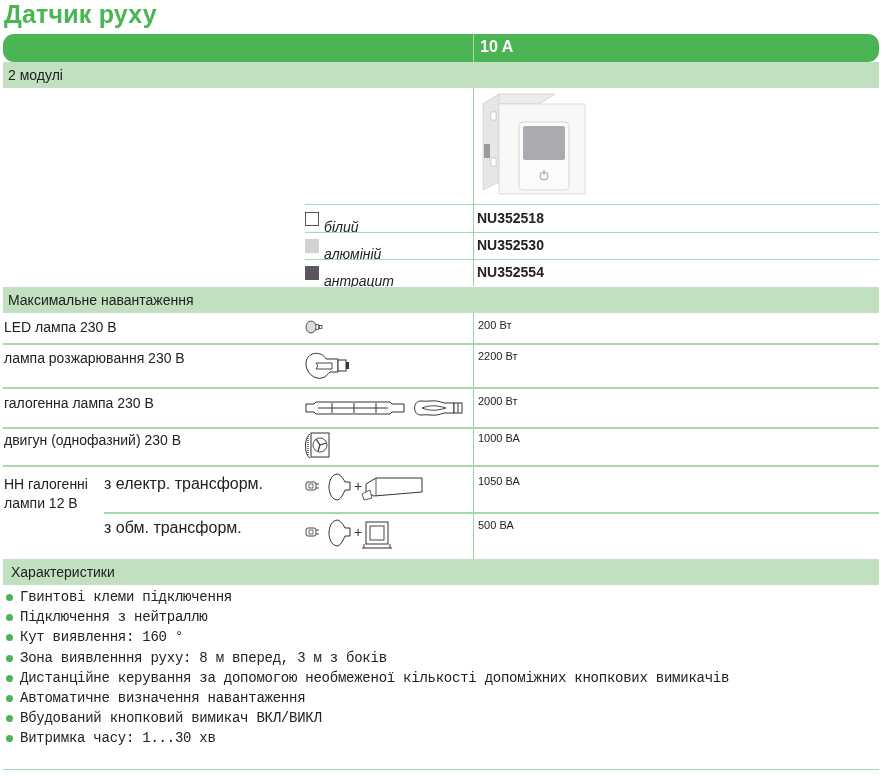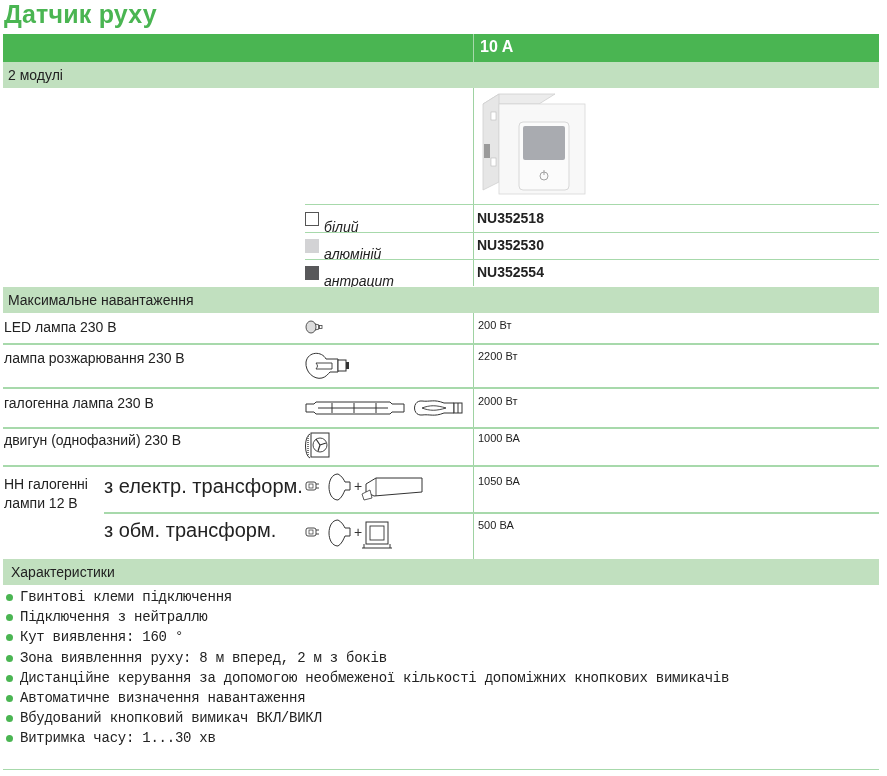--- a/index.html
+++ b/index.html
@@ -1,21 +1,21 @@
 <!DOCTYPE html>
 <html><head>
 <meta charset="utf-8">
 <style>
   * { box-sizing: border-box; margin: 0; padding: 0; }
   html, body { width: 887px; height: 776px; background: #ffffff; overflow: hidden; }
   body { font-family: "Liberation Sans", sans-serif; color: #222222; position: relative; }
 
   .title { position: absolute; left: 4px; top: 0px; font-size: 25px; font-weight: bold; color: #4ab552; letter-spacing: 0.2px; }
 
-  .bar-green { position: absolute; left: 3px; top: 34px; width: 876px; height: 28px; background: #4ab552; }
+  .bar-green { position: absolute; left: 3px; top: 34px; width: 876px; height: 28px; background: #4ab552; border-radius: 11px; }
   .bar-green .col-div { position: absolute; left: 470px; top: 0; width: 1px; height: 28px; background: #a7d9ab; }
   .bar-green .amp { position: absolute; left: 477px; top: 4px; font-size: 16px; font-weight: bold; color: #ffffff; }
 
   .bar-light { position: absolute; left: 3px; height: 26px; width: 876px; background: #c1e0bf; }
   .bar-light .lbl { position: absolute; left: 5px; top: 5px; font-size: 14px; font-weight: normal; color: #222; }
 
   .vline { position: absolute; left: 473px; width: 1px; background: #9fd2a2; }
   .hline { position: absolute; height: 2px; background: #a7d9ab; }
 
   .product-img { position: absolute; left: 477px; top: 90px; width: 112px; height: 110px; }
@@ -23,21 +23,21 @@
   .swatch-row { position: absolute; left: 305px; height: 24px; width: 574px; }
   .swatch { position: absolute; left: 0; top: 6px; width: 14px; height: 14px; }
   .swatch-name { position: absolute; left: 19px; top: 13px; font-size: 14px; color: #222; font-style: italic; }
   .swatch-code { position: absolute; left: 172px; top: 4px; font-size: 14px; font-weight: bold; color: #222; }
 
   .load-label { position: absolute; left: 4px; font-size: 14px; color: #222; }
   .load-value { position: absolute; left: 478px; font-size: 11px; color: #222; }
   .load-icon { position: absolute; left: 304px; }
 
   .nh-label { position: absolute; left: 4px; top: 475px; font-size: 14px; line-height: 19px; color: #222; width: 95px; }
-  .sub-label { position: absolute; left: 104px; font-size: 20px; color: #222; }
+  .sub-label { position: absolute; left: 104px; font-size: 16px; color: #222; }
 
   .features { position: absolute; left: 6px; top: 587px; list-style: none; font-family: Liberation Mono, monospace; }
   .features li { position: relative; padding-left: 14px; font-size: 14px; line-height: 20.2px; color: #222; white-space: nowrap; letter-spacing: -0.25px; }
   .features li .dot { position: absolute; left: 0; top: 7px; width: 7px; height: 7px; border-radius: 50%; background: #4ab552; }
 
   .bottom-line { position: absolute; left: 3px; top: 769px; width: 876px; height: 1px; background: #a7d9ab; }
 </style>
 </head>
 <body>
 
@@ -171,20 +171,20 @@
 <div class="load-value" style="top:519px;">500 ВА</div>
 
 <div class="bar-light" style="top:559px;">
   <div class="lbl" style="left:8px;">Характеристики</div>
 </div>
 
 <ul class="features">
   <li><span class="dot"></span><span>Гвинтові клеми підключення</span></li>
   <li><span class="dot"></span><span>Підключення з нейтраллю</span></li>
   <li><span class="dot"></span><span>Кут виявлення: 160 °</span></li>
-  <li><span class="dot"></span><span>Зона виявленння руху: 8 м вперед, 2 м з боків</span></li>
+  <li><span class="dot"></span><span>Зона виявленння руху: 8 м вперед, 3 м з боків</span></li>
   <li><span class="dot"></span><span>Дистанційне керування за допомогою необмеженої кількості допоміжних кнопкових вимикачів</span></li>
   <li><span class="dot"></span><span>Автоматичне визначення навантаження</span></li>
   <li><span class="dot"></span><span>Вбудований кнопковий вимикач ВКЛ/ВИКЛ</span></li>
   <li><span class="dot"></span><span>Витримка часу: 1...30 хв</span></li>
 </ul>
 
 <div class="bottom-line"></div>
 
 </body></html>

